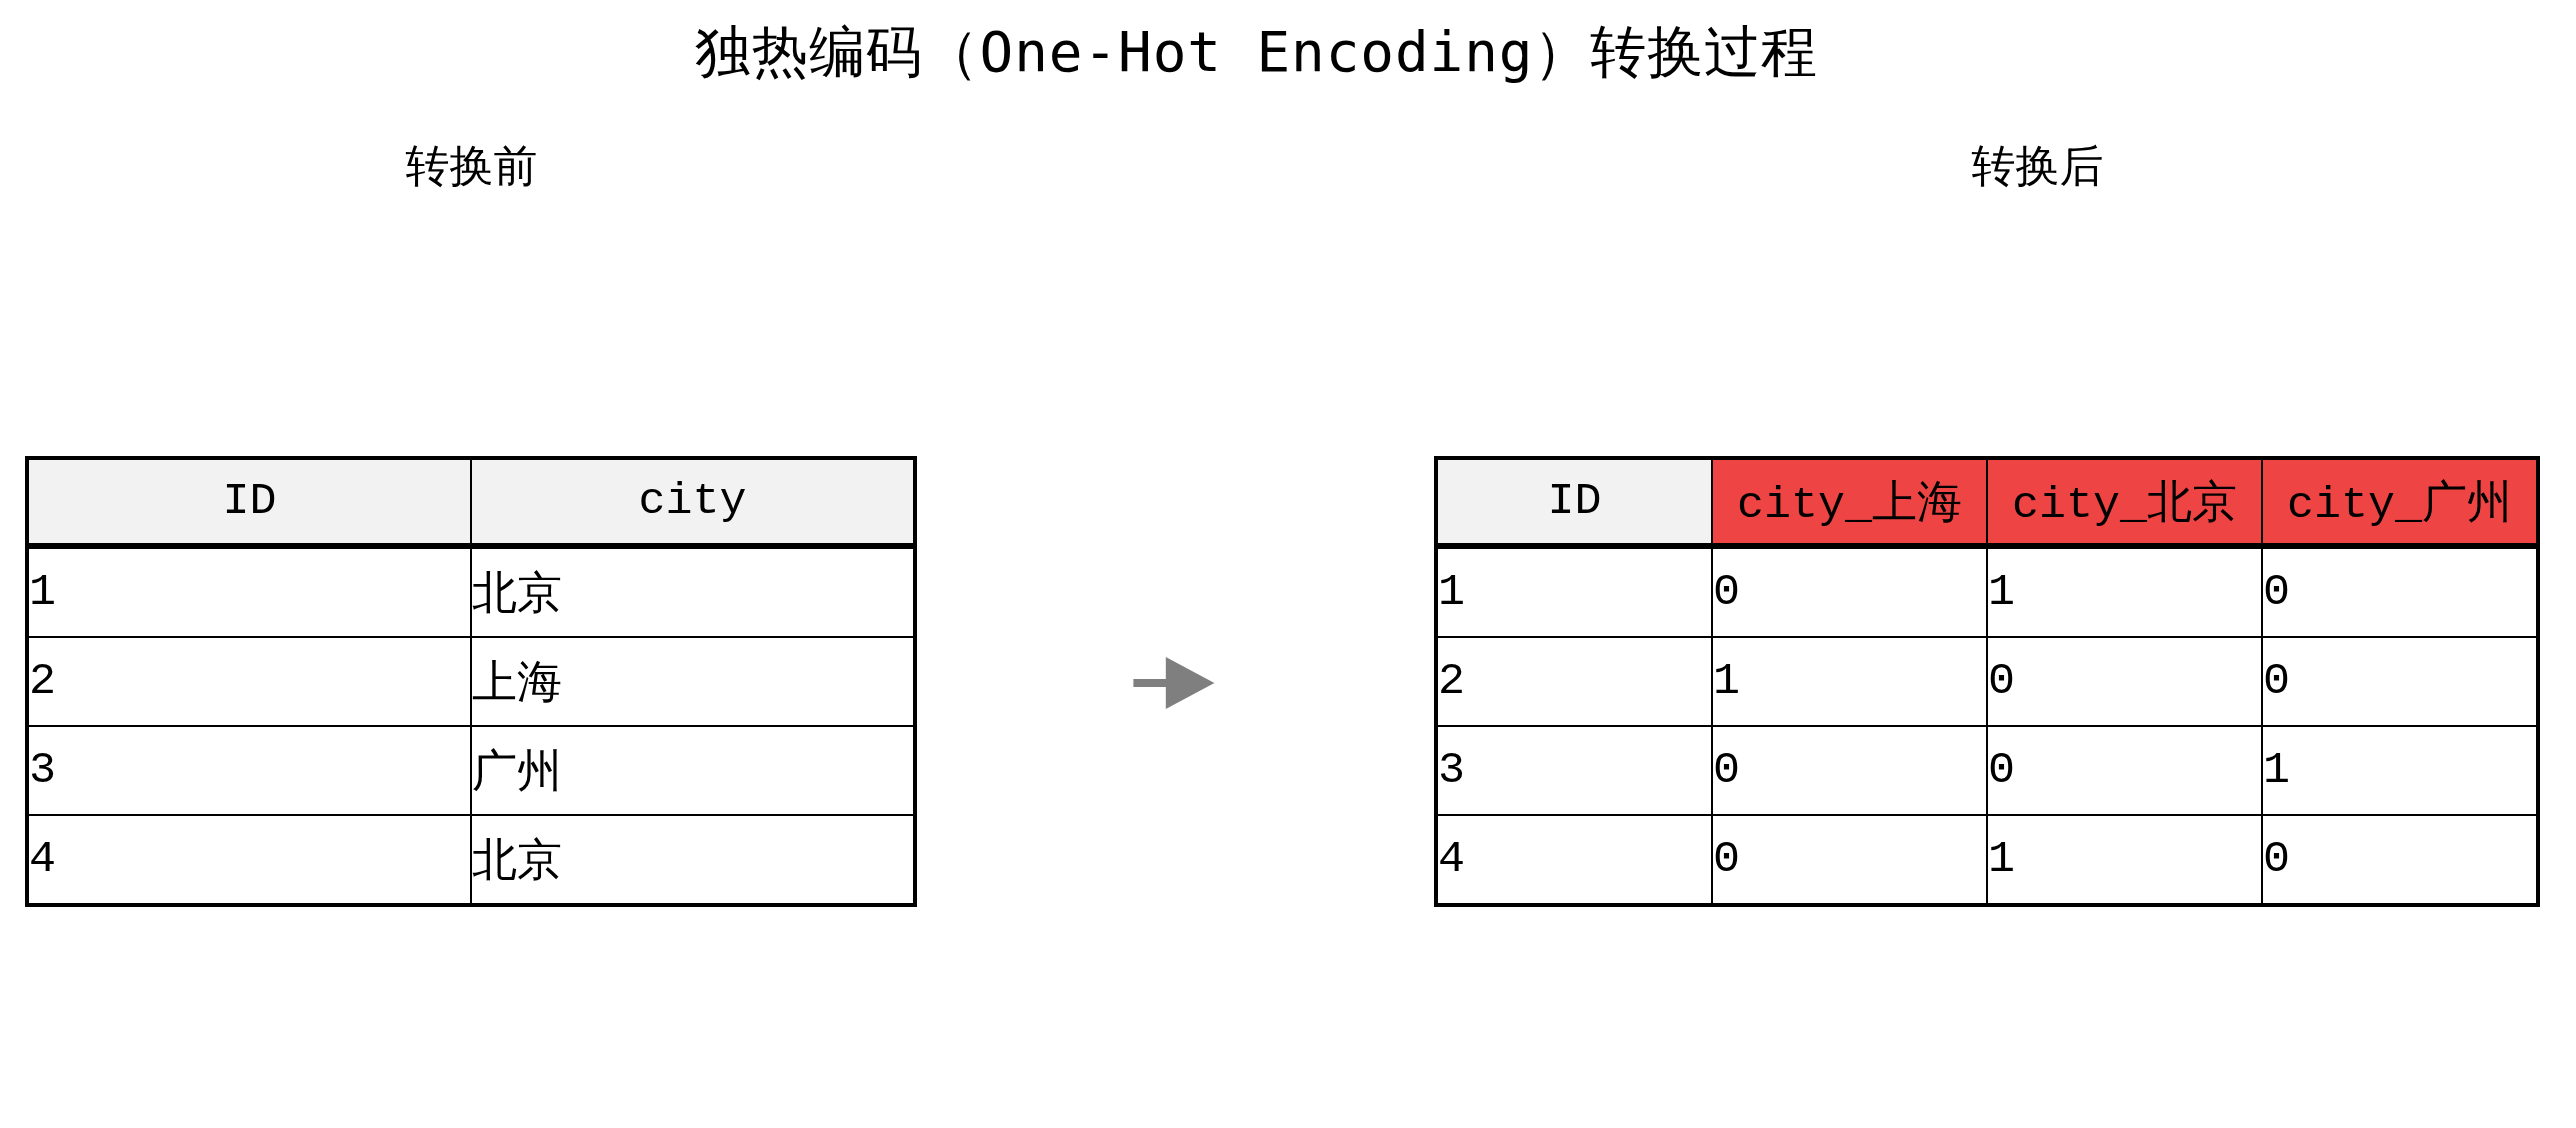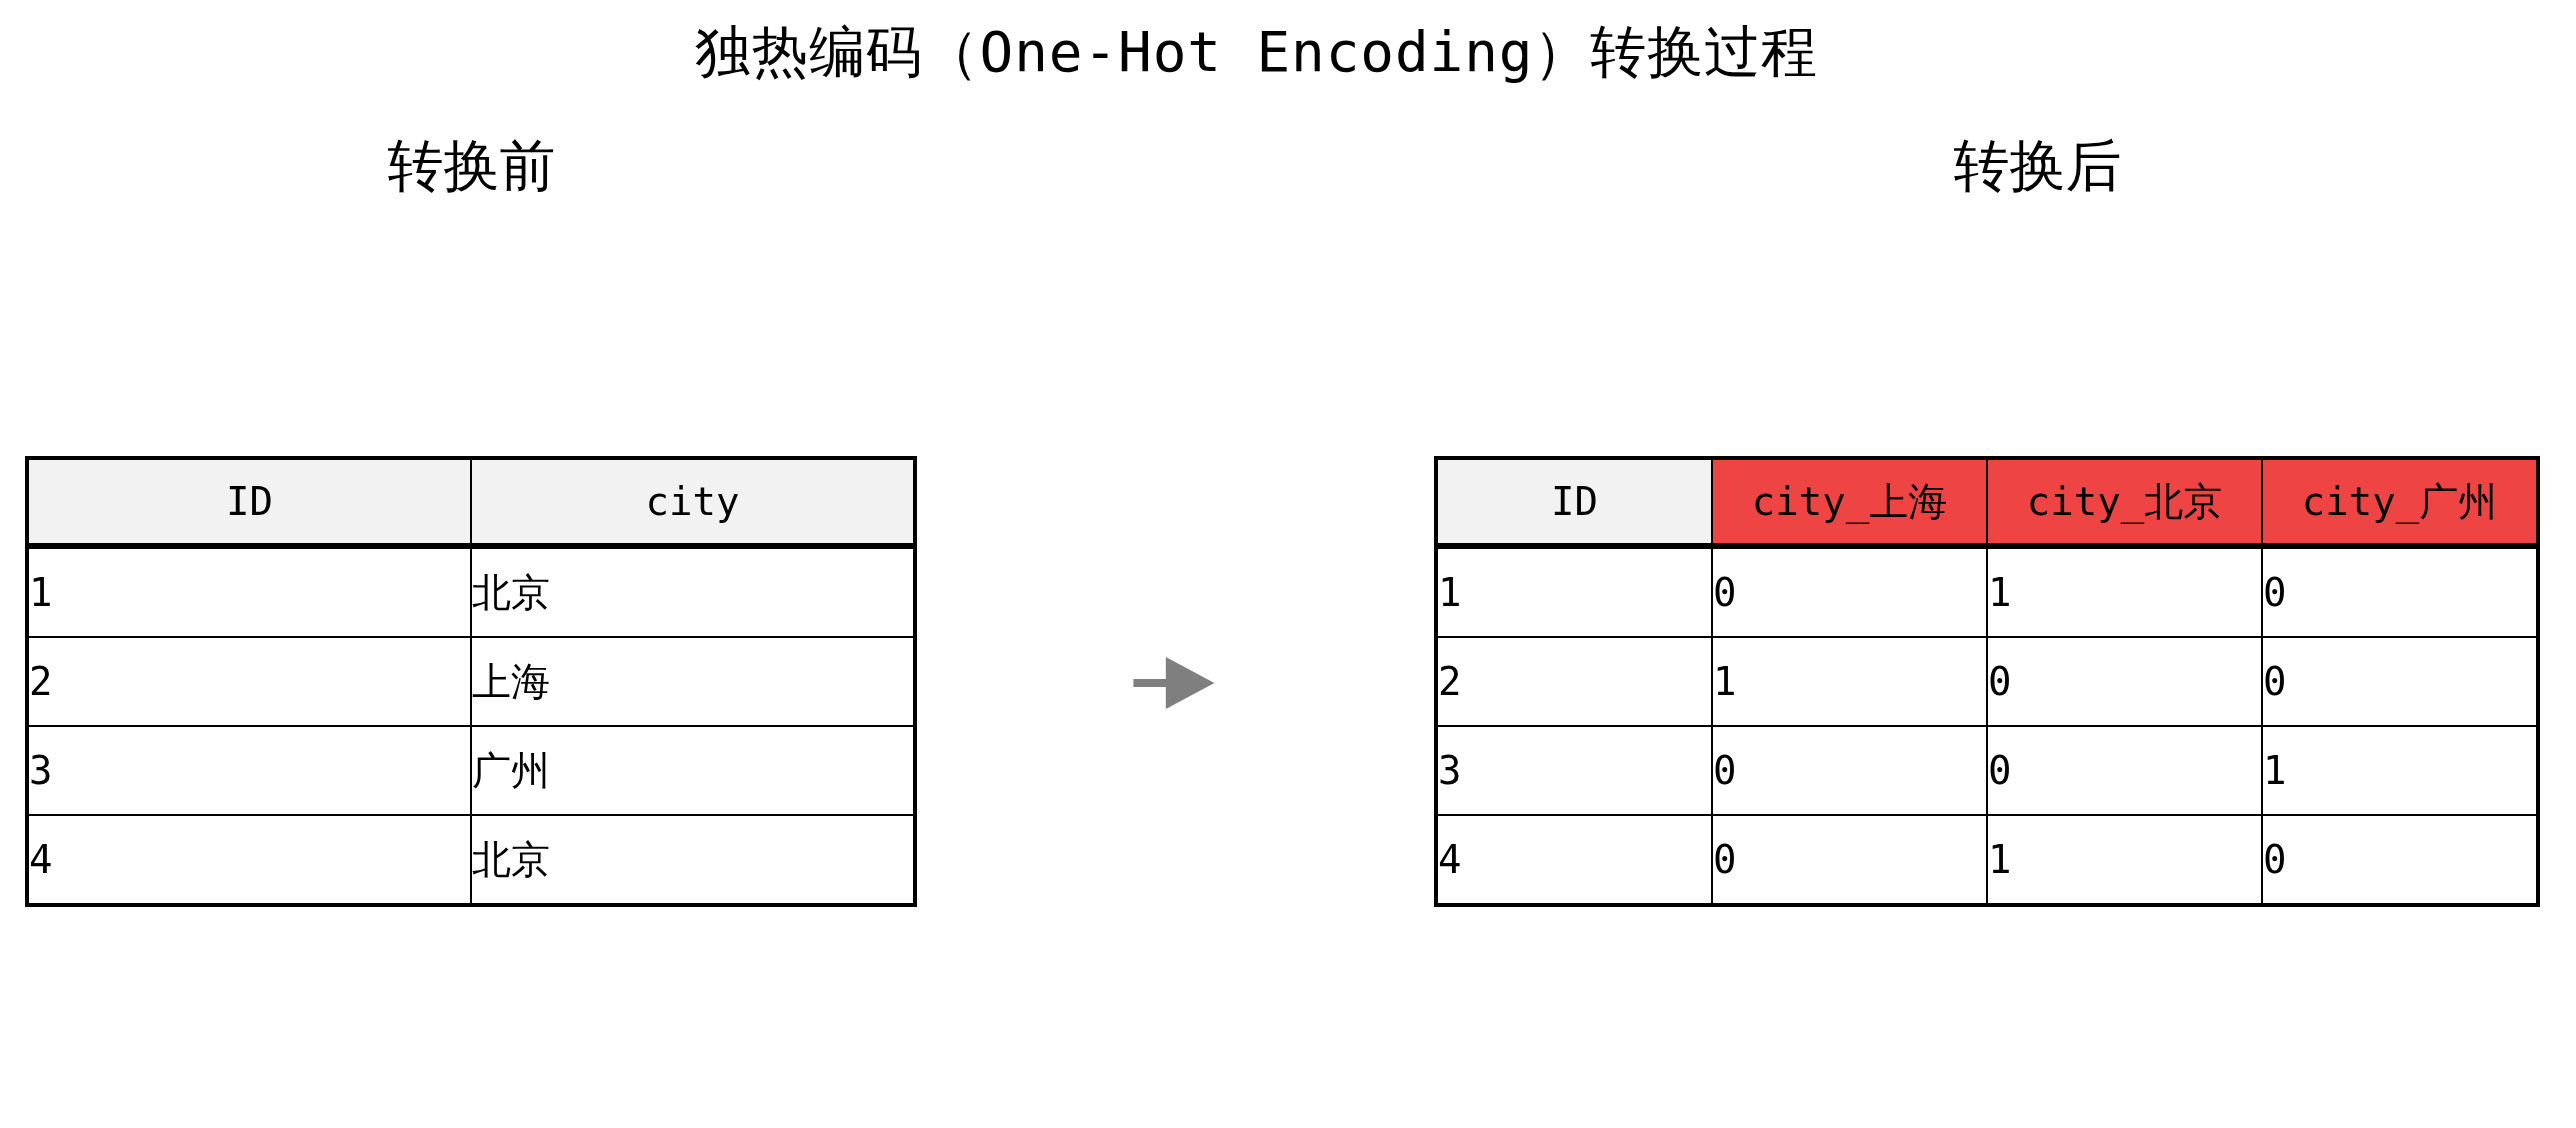--- a/index.html
+++ b/index.html
@@ -24,21 +24,21 @@
     text-align: center;
     font-size: 56px;
     line-height: 78px;
     letter-spacing: 0.9px;
     white-space: nowrap;
   }
 
   .section-label {
     position: absolute;
     top: 130px;
-    font-size: 56px;
+    font-size: 44px;
     line-height: 72px;
     text-align: center;
     white-space: nowrap;
   }
   .label-before { left: 110px;  width: 723px; }
   .label-after  { left: 1676px; width: 723px; }
 
   table.data-table {
     position: absolute;
     top: 456px;
@@ -48,23 +48,24 @@
   }
   .table-before { left: 25px; }
   .table-after  { left: 1434px; }
 
   .data-table th,
   .data-table td {
     border: 2.7px solid #000000;
     padding: 0;
     vertical-align: middle;
     font-weight: normal;
-    font-size: 39px;
+    font-size: 45px;
     overflow: hidden;
     white-space: nowrap;
+    font-family: Liberation Mono, monospace;
   }
   .data-table th {
     height: 83px;
     border-bottom: 6.3px solid #000000;
     background: #f2f2f2;
   }
   .data-table td { height: 87px; }
 
   .table-before .col-w { width: 441px; }
   .table-after  .col-w { width: 273px; }

